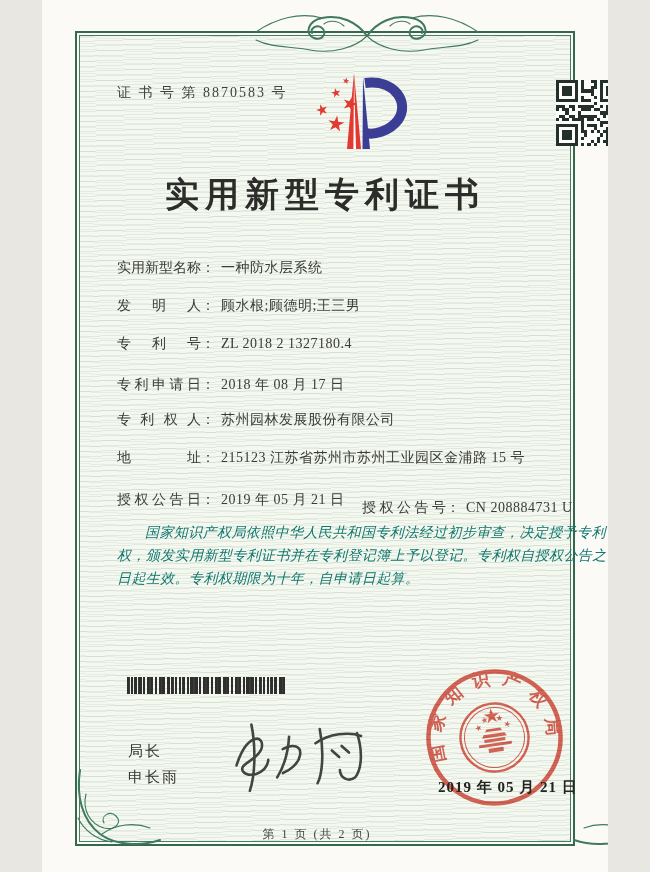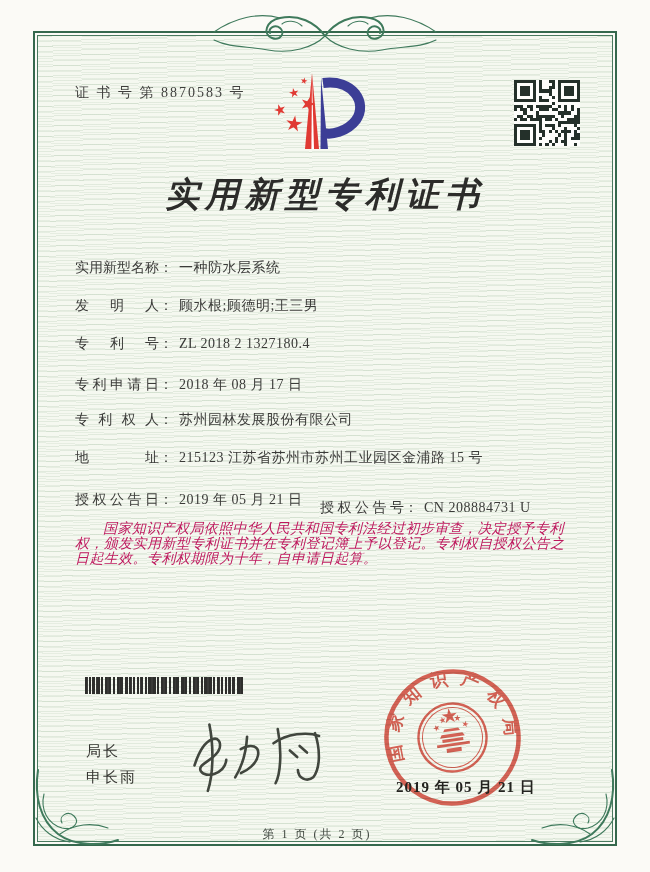--- a/index.html
+++ b/index.html
@@ -1,17 +1,17 @@
 <!DOCTYPE html>
 <html><head>
 <meta charset="utf-8">
 <style>
   html,body{margin:0;padding:0;background:#e9e7e1;}
   .page{
-    position:relative;width:650px;height:872px;margin:0 auto;
+    position:relative;width:566px;height:872px;margin:0 auto;
     background:#fbfaf6;overflow:hidden;
     font-family:"Liberation Serif","DejaVu Serif",serif;
     color:#3a3a38;
   }
   
   .frame{
     position:absolute;left:33px;top:31px;right:33px;bottom:26px;
     border:2px solid #35684d;
   }
   .frame-inner{
@@ -26,31 +26,31 @@
   .deco .thin{stroke-width:1.1;}
   
   .cert-no{position:absolute;left:75px;top:84px;font-size:14px;letter-spacing:2px;color:#3f3f3d;}
   .logo{position:absolute;left:268px;top:70px;width:104px;height:84px;}
   .qr{position:absolute;left:514px;top:80px;width:66px;height:66px;display:grid;
       grid-template-columns:repeat(21,1fr);grid-template-rows:repeat(21,1fr);background:#fdfdfb;}
   .qr div{width:100%;height:100%;}
   .qr .d{background:#24302a;}
   .title{
     position:absolute;left:0;right:0;top:172px;text-align:center;
-    font-size:34px;letter-spacing:6px;font-weight:600;color:#2c2c2a;font-style:italic;
+    font-size:34px;letter-spacing:6px;font-weight:600;color:#2c2c2a;
   }
   
   .content{position:absolute;left:75px;top:0;width:505px;}
   .row{position:absolute;left:0;font-size:14px;line-height:20px;white-space:nowrap;color:#3b3b39;}
   .row .label{display:inline-block;width:84px;text-align:justify;text-align-last:justify;vertical-align:top;}
   .row .colon{display:inline-block;margin-right:6px;}
   .row .value{letter-spacing:.5px;}
   .pair2{position:absolute;left:245px;top:8px;white-space:nowrap;}
   
-  .paras{position:absolute;left:75px;top:521px;width:503px;font-size:14px;line-height:15px;color:#be185d;}
+  .paras{position:absolute;left:75px;top:521px;width:503px;font-size:14px;line-height:23px;color:#0f766e;}
   .paras p{margin:0;text-indent:2em;font-style:italic;letter-spacing:.4px;}
   
   .barcode{
     position:absolute;left:85px;top:677px;width:160px;height:17px;
     background:
       repeating-linear-gradient(90deg,#2e2e2c 0 2px,rgba(0,0,0,0) 2px 4px),
       repeating-linear-gradient(90deg,#2e2e2c 0 1px,rgba(0,0,0,0) 1px 7px),
       repeating-linear-gradient(90deg,#3a3a38 0 3px,rgba(0,0,0,0) 3px 11px);
   }
   .signer-title{position:absolute;left:86px;top:742px;font-size:15px;letter-spacing:2px;color:#33332f;text-align:right;}

